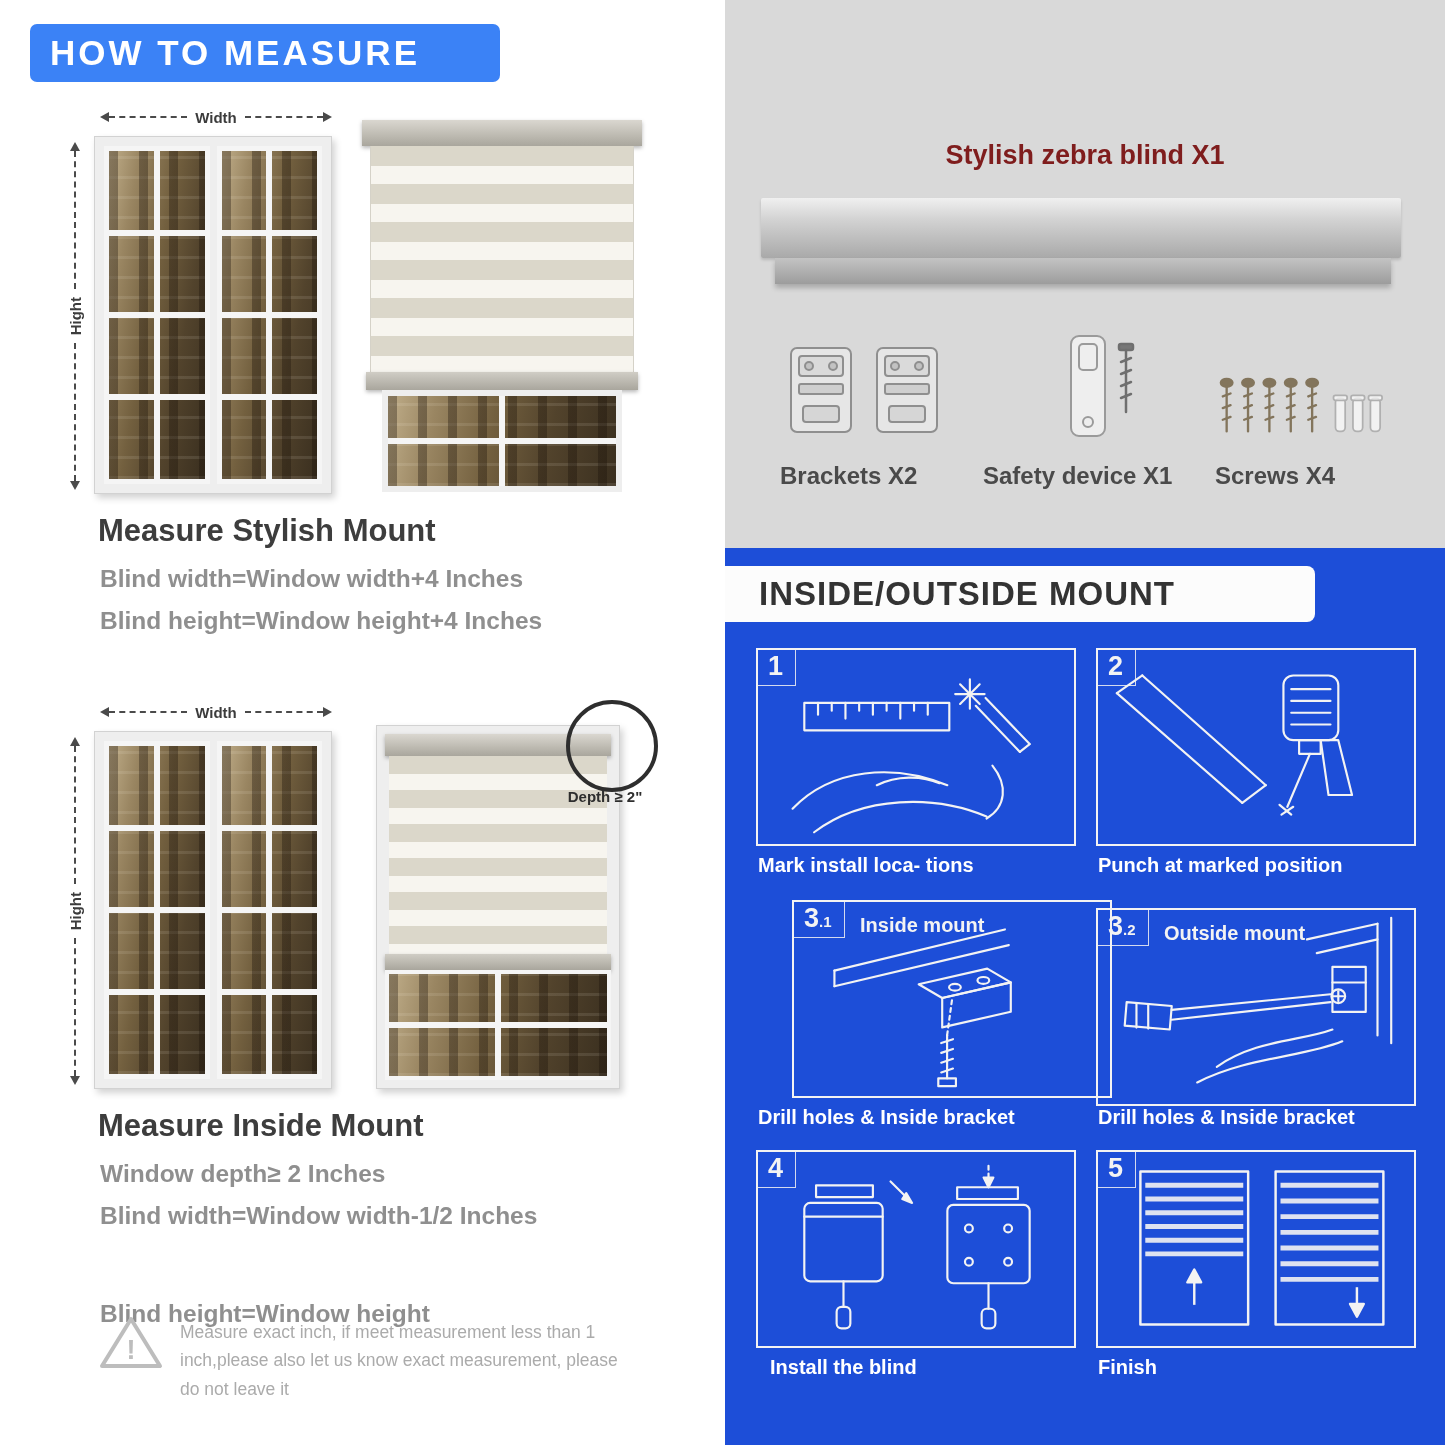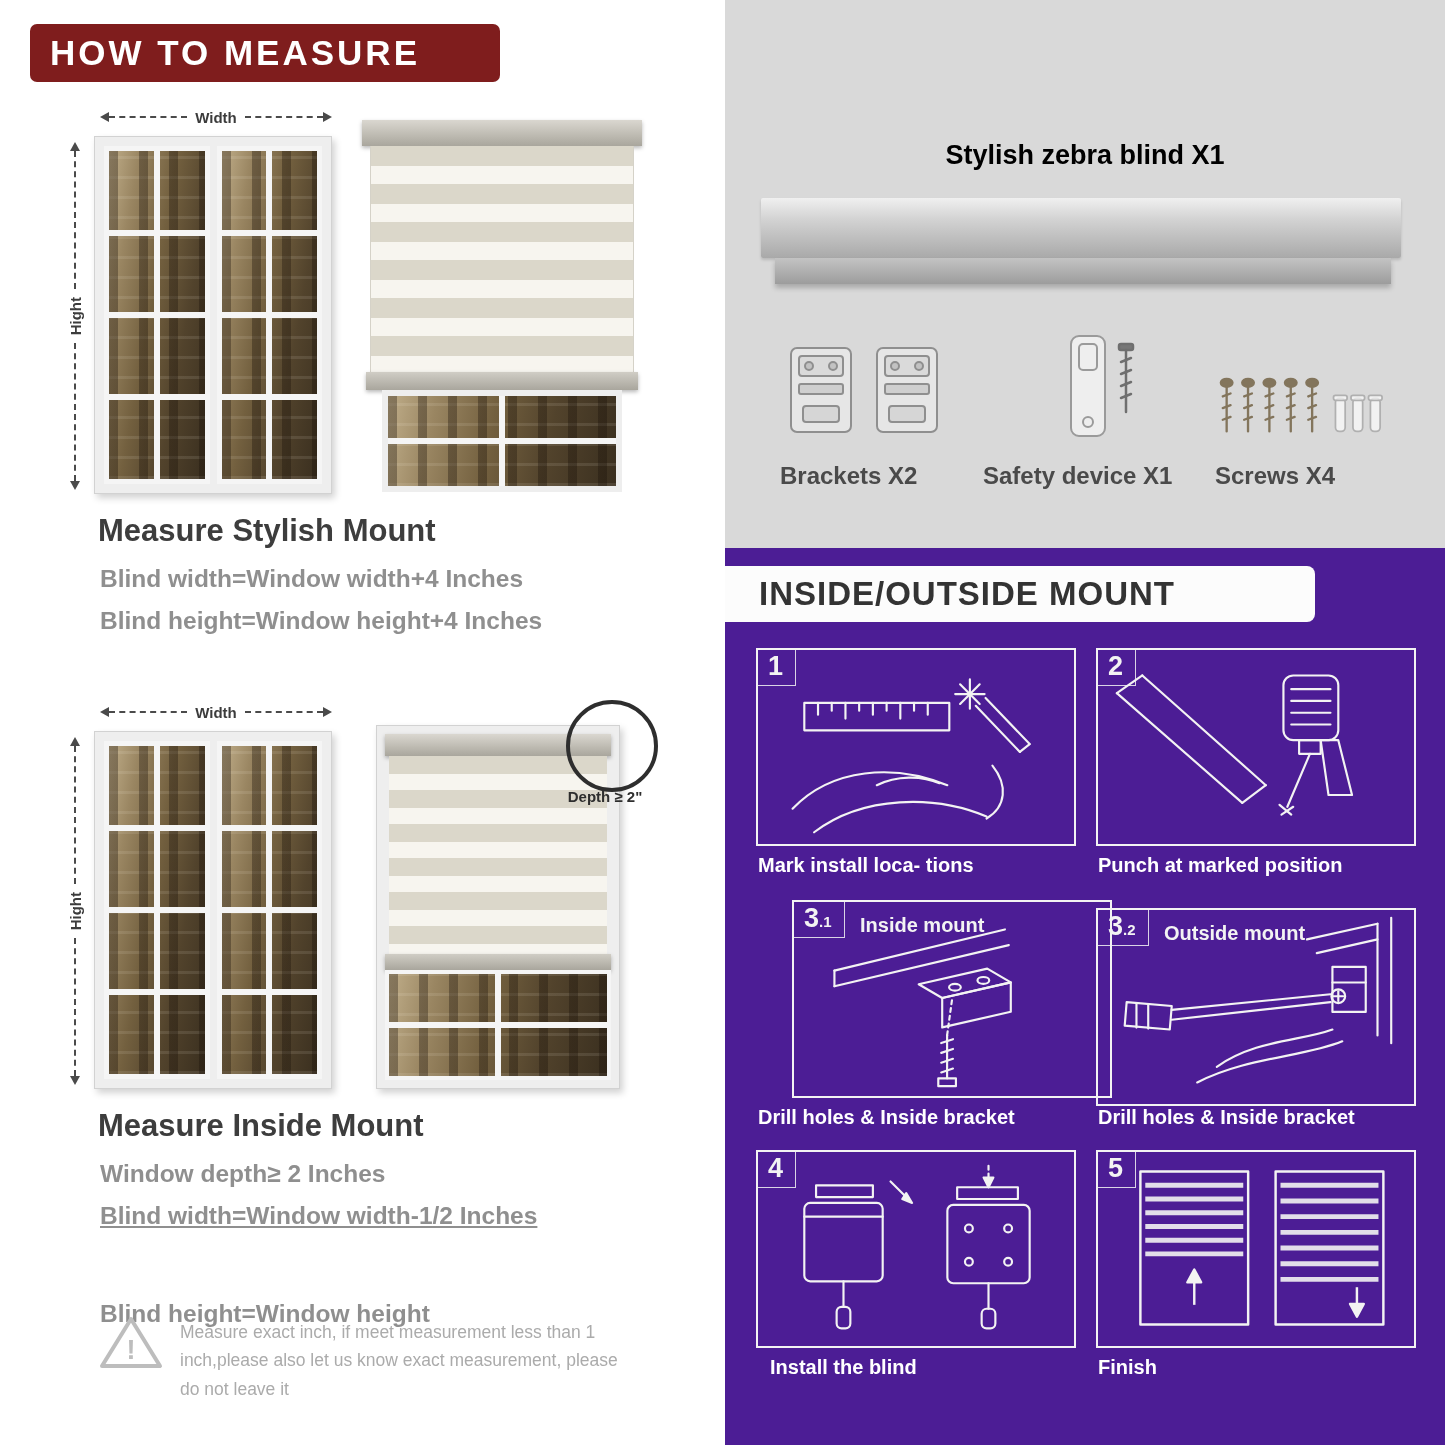--- a/index.html
+++ b/index.html
@@ -4,21 +4,21 @@
 <style>
   html,body{margin:0;padding:0;}
   body{
     width:1445px;height:1445px;position:relative;background:#ffffff;
     font-family:"Liberation Sans", sans-serif;overflow:hidden;
   }
   .abs{position:absolute;}
 
   
   #left-header{
-    left:30px;top:24px;width:470px;height:58px;background:#7f1d1d;border-radius:7px;
+    left:30px;top:24px;width:470px;height:58px;background:#3b82f6;border-radius:7px;
     color:#ffffff;font-size:35px;font-weight:bold;letter-spacing:3px;line-height:58px;
     padding-left:20px;box-sizing:border-box;white-space:nowrap;
   }
   .h-arrow{display:flex;align-items:center;color:#3c3c3c;font-size:15px;font-weight:bold;}
   .h-arrow .line{flex:1;border-top:2px dashed #4a4a4a;height:0;}
   .h-arrow .head-l{width:0;height:0;border-top:5px solid transparent;border-bottom:5px solid transparent;border-right:9px solid #4a4a4a;}
   .h-arrow .head-r{width:0;height:0;border-top:5px solid transparent;border-bottom:5px solid transparent;border-left:9px solid #4a4a4a;}
   .h-arrow .lbl{padding:0 8px;white-space:nowrap;}
   .v-arrow{display:flex;flex-direction:column;align-items:center;color:#3c3c3c;font-size:15px;font-weight:bold;}
   .v-arrow .line{flex:1;border-left:2px dashed #4a4a4a;width:0;}
@@ -63,45 +63,45 @@
   #blind2 .below{position:absolute;left:0;right:0;top:236px;bottom:0;border:4px solid #f5f5f5;overflow:hidden;}
 
   #depth-circle{left:566px;top:700px;width:84px;height:84px;border:4px solid #2e2e2e;border-radius:50%;z-index:5;}
   #depth-label{left:540px;top:788px;width:130px;text-align:center;font-size:15px;font-weight:bold;color:#2e2e2e;z-index:5;}
 
   .big-heading{font-size:31px;font-weight:bold;color:#3d3d3d;white-space:nowrap;}
   #h-outside{left:98px;top:513px;}
   #h-inside{left:98px;top:1108px;}
   .gray-line{font-size:24.5px;font-weight:bold;color:#8f8f8f;white-space:nowrap;}
   #oline1{left:100px;top:565px;} #oline2{left:100px;top:607px;}
-  #iline1{left:100px;top:1160px;} #iline2{left:100px;top:1202px;text-decoration:underline;} #iline3{left:100px;top:1300px;}
+  #iline1{left:100px;top:1160px;} #iline2{left:100px;top:1202px;} #iline3{left:100px;top:1300px;}
 
   #note-icon{left:96px;top:1312px;width:70px;height:62px;}
   #note-text{left:180px;top:1318px;width:448px;font-size:17.5px;line-height:1.62;color:#ababab;}
 
   
   #right-top{left:725px;top:0;width:720px;height:548px;background:#d9d9d9;}
   #included-header{
     position:absolute;left:30px;top:22px;width:478px;height:56px;background:#cacaca;border-radius:7px;
     color:#f2f2f2;font-size:35px;font-weight:bold;letter-spacing:3px;line-height:56px;
     padding-left:22px;box-sizing:border-box;white-space:nowrap;
   }
-  #blind-title{position:absolute;left:0;right:0;top:140px;text-align:center;font-size:27px;font-weight:bold;color:#000000;}
+  #blind-title{position:absolute;left:0;right:0;top:140px;text-align:center;font-size:27px;font-weight:bold;color:#7f1d1d;}
   #rail-main{position:absolute;left:36px;top:198px;width:640px;height:60px;background:linear-gradient(180deg,#f0f0f0 0%,#d3d3d3 35%,#a9a9a9 100%);border-radius:2px;box-shadow:0 2px 3px rgba(0,0,0,0.15);}
   #rail-lip{position:absolute;left:50px;top:258px;width:616px;height:26px;background:linear-gradient(180deg,#c3c3c3 0%,#9c9c9c 100%);box-shadow:0 4px 5px rgba(0,0,0,0.22);}
   #brackets-icon{position:absolute;left:60px;top:340px;width:160px;height:105px;}
   #safety-icon{position:absolute;left:330px;top:330px;width:100px;height:120px;}
   #screws-icon{position:absolute;left:490px;top:372px;width:170px;height:78px;}
   .itm-label{position:absolute;top:462px;font-size:24px;font-weight:bold;color:#4a4a4a;text-align:left;white-space:nowrap;}
   #lbl-brackets{left:55px;width:180px;}
   #lbl-safety{left:258px;width:255px;}
   #lbl-screws{left:490px;width:160px;}
 
   
-  #right-bottom{left:725px;top:548px;width:720px;height:897px;background:#4c1d95;}
+  #right-bottom{left:725px;top:548px;width:720px;height:897px;background:#1d4ed8;}
   #mount-header{
     position:absolute;left:0;top:18px;width:590px;height:56px;background:#fcfcfc;border-radius:0 8px 8px 0;
     color:#333333;font-size:33px;font-weight:bold;letter-spacing:1px;line-height:56px;
     padding-left:34px;box-sizing:border-box;white-space:nowrap;
   }
   .panel{position:absolute;width:320px;height:198px;border:2px solid #f3f3f3;box-sizing:border-box;}
   #p1{left:31px;top:100px;} #p2{left:371px;top:100px;}
   #p3{left:31px;top:352px;margin-left:36px;} #p4{left:371px;top:352px;margin-top:8px;}
   #p5{left:31px;top:602px;} #p6{left:371px;top:602px;}
   .panel svg{position:absolute;inset:0;width:100%;height:100%;}

